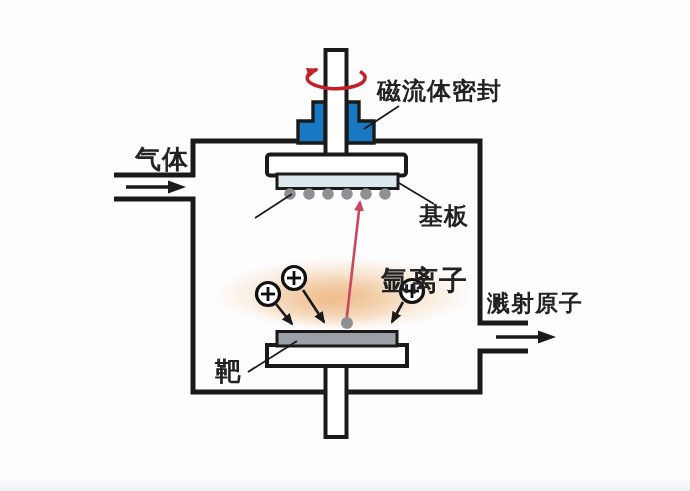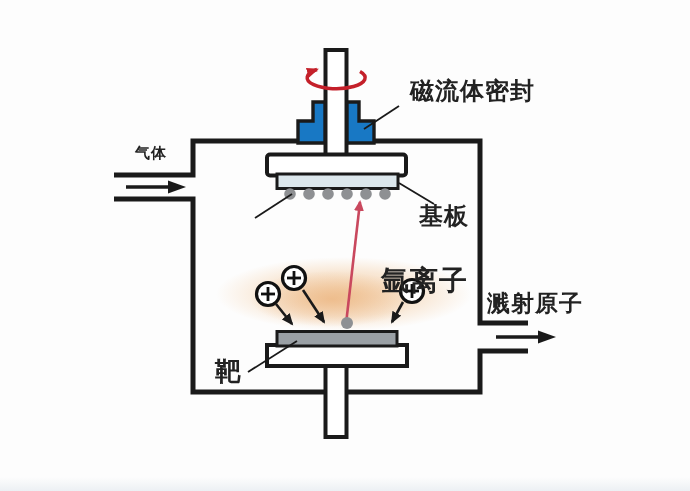--- a/index.html
+++ b/index.html
@@ -11,22 +11,22 @@
   .stage::after{ 
     content:"";position:absolute;left:0;right:0;bottom:0;height:14px;
     background:linear-gradient(180deg,rgba(226,232,238,0) 0%,rgba(222,229,236,.55) 100%);
     pointer-events:none;
   }
   svg.diagram{position:absolute;left:0;top:0;}
   .lbl{
     position:absolute;color:#222;font-weight:600;letter-spacing:1px;
     white-space:nowrap;line-height:1.1;
   }
-  .lbl-gas        {left:135px;top:145px;font-size:15px;}
-  .lbl-seal       {left:377px;top:78px; font-size:24px;margin-left:33px;}
+  .lbl-gas        {left:135px;top:145px;font-size:26px;}
+  .lbl-seal       {left:377px;top:78px; font-size:24px;}
   .lbl-sputtered  {left:205px;top:220px;font-size:24px;}
   .lbl-substrate  {left:419px;top:203px;font-size:24px;}
   .lbl-ions       {left:381px;top:266px;font-size:28px;}
   .lbl-vacuum     {left:487px;top:291px;font-size:23px;}
   .lbl-target     {left:215px;top:357px;font-size:26px;}
 </style>
 </head>
 <body>
 
 <div class="stage">

